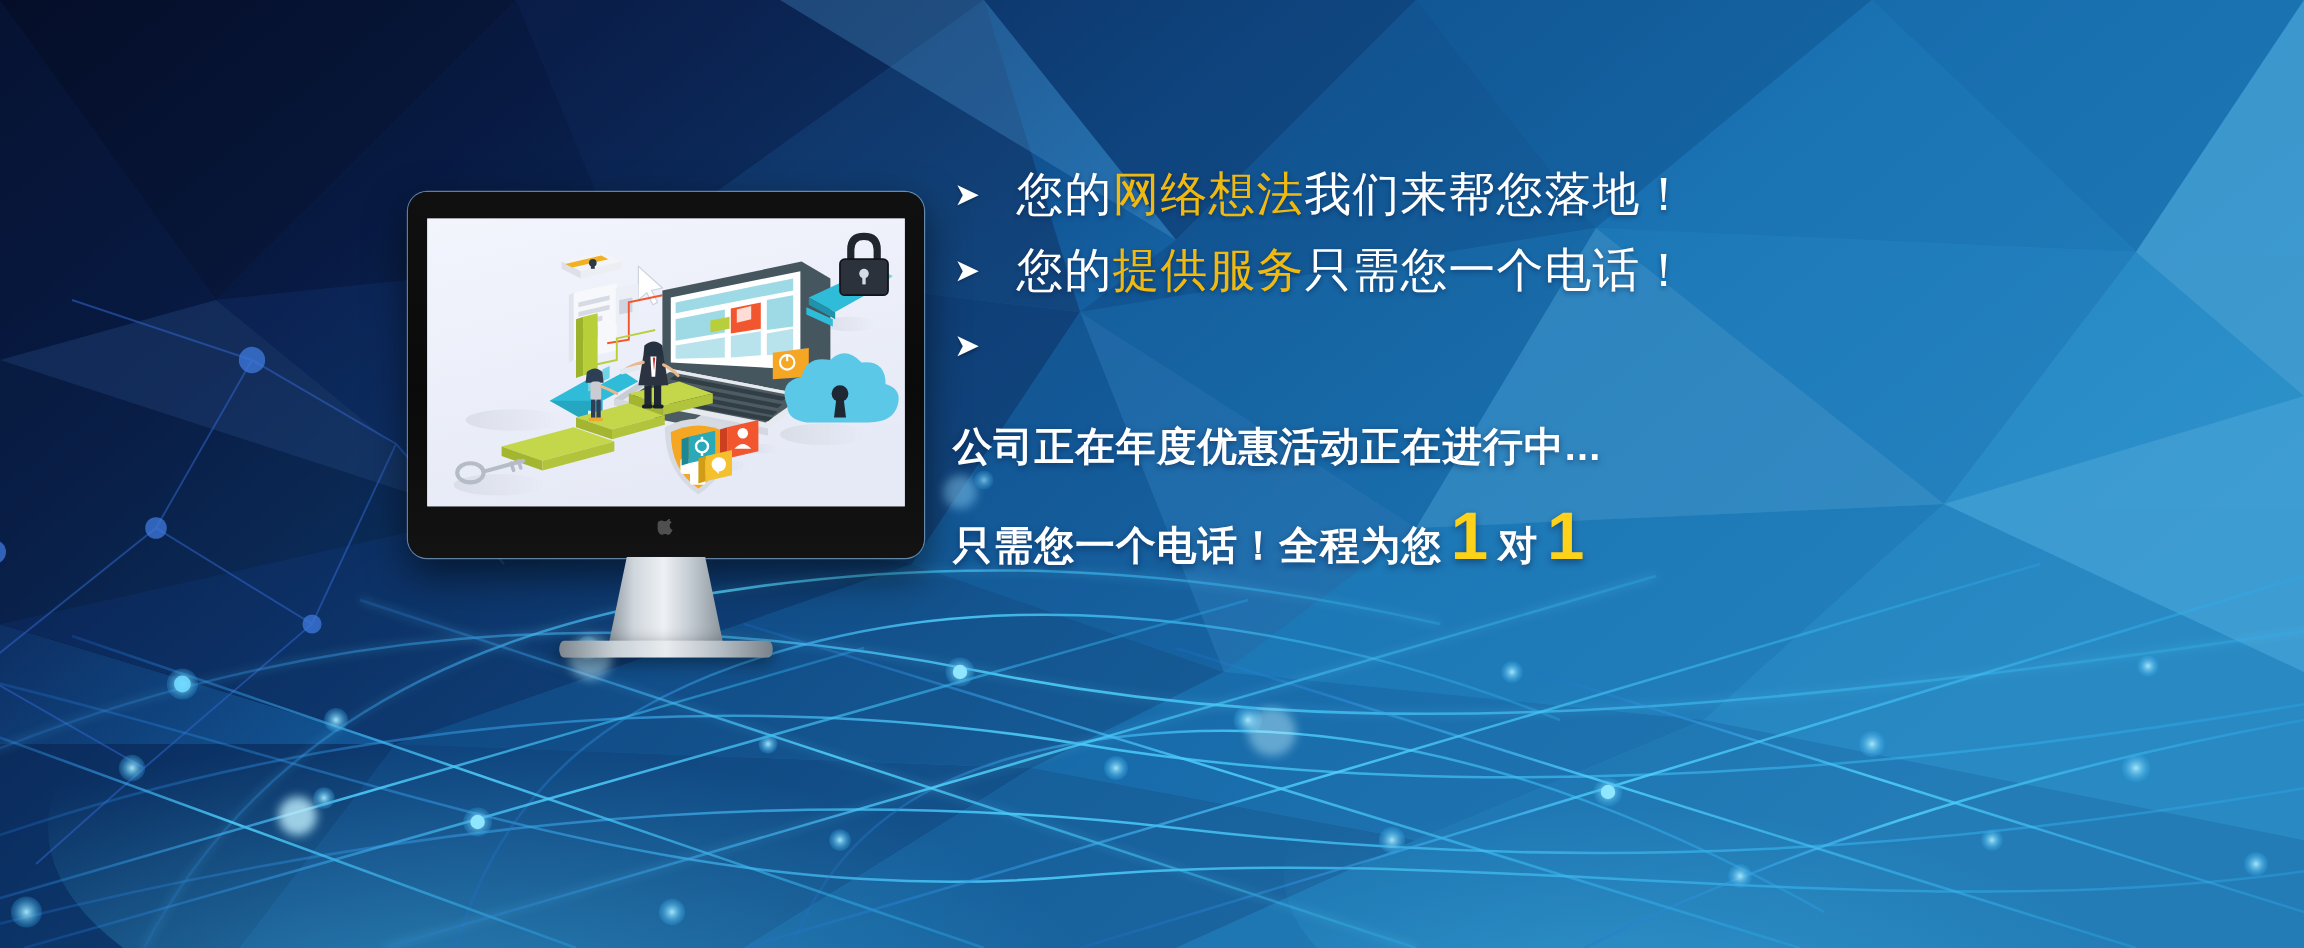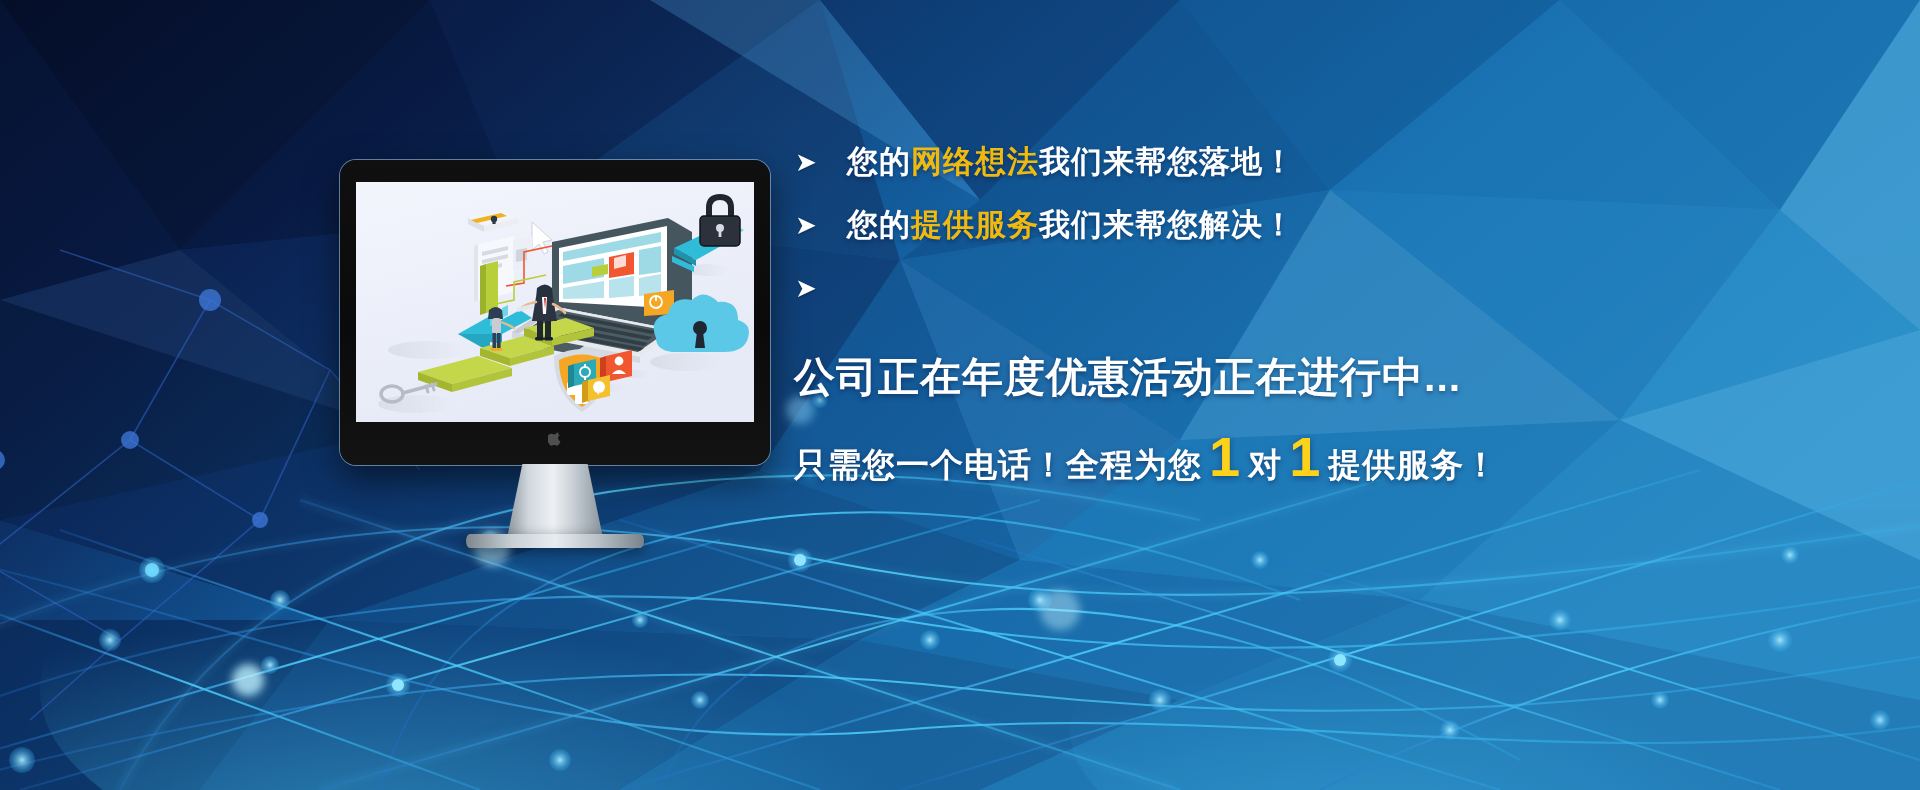--- a/index.html
+++ b/index.html
@@ -92,32 +92,32 @@
   }
   .bullet-arrow{
     flex:0 0 auto;
     width:52px;
     color:#ffffff;
     font-size:26px;
     line-height:1;
     text-shadow:0 1px 3px rgba(0,0,0,.35);
   }
   .bullet-text{
-    font-size:31px;
-    font-weight:bold;
+    font-size:39px;
+    font-weight:normal;
     color:#ffffff;
     letter-spacing:1px;
     text-shadow:0 2px 4px rgba(0,20,60,.45);
     white-space:nowrap;
   }
   .hl{color:#f0b90f;}
   #promo-line{
     margin-top:32px;
     margin-left:-1px;
-    font-size:41px;
+    font-size:33px;
     font-weight:bold;
     color:#ffffff;
     letter-spacing:1px;
     text-shadow:0 2px 5px rgba(0,20,60,.5);
     white-space:nowrap;
   }
   #service-line{
     margin-top:30px;
     margin-left:-1px;
     font-size:33px;
@@ -517,32 +517,31 @@
 
     <div id="text-block">
 
       <div class="bullet-row">
         <span class="bullet-arrow">➤</span>
         <span class="bullet-text"><span>您的</span><span class="hl">网络想法</span><span>我们来帮您落地！</span></span>
       </div>
 
       <div class="bullet-row">
         <span class="bullet-arrow">➤</span>
-        <span class="bullet-text"><span>您的</span><span class="hl">提供服务</span><span>我们来帮您解决！</span></span>
+        <span class="bullet-text"><span>您的</span><span class="hl">提供服务</span><span>只需您一个电话！</span></span>
       </div>
 
       <div class="bullet-row">
         <span class="bullet-arrow">➤</span>
       </div>
 
       <div id="promo-line">公司正在年度优惠活动正在进行中...</div>
 
       <div id="service-line">
         <span class="sl-seg">只需您一个电话！全程为您</span>
         <span class="big-one">1</span>
         <span class="sl-seg">对</span>
         <span class="big-one">1</span>
-        <span class="sl-seg">提供服务！</span>
       </div>
 
     </div>
   </div>
 </div>
 
 </body></html>

